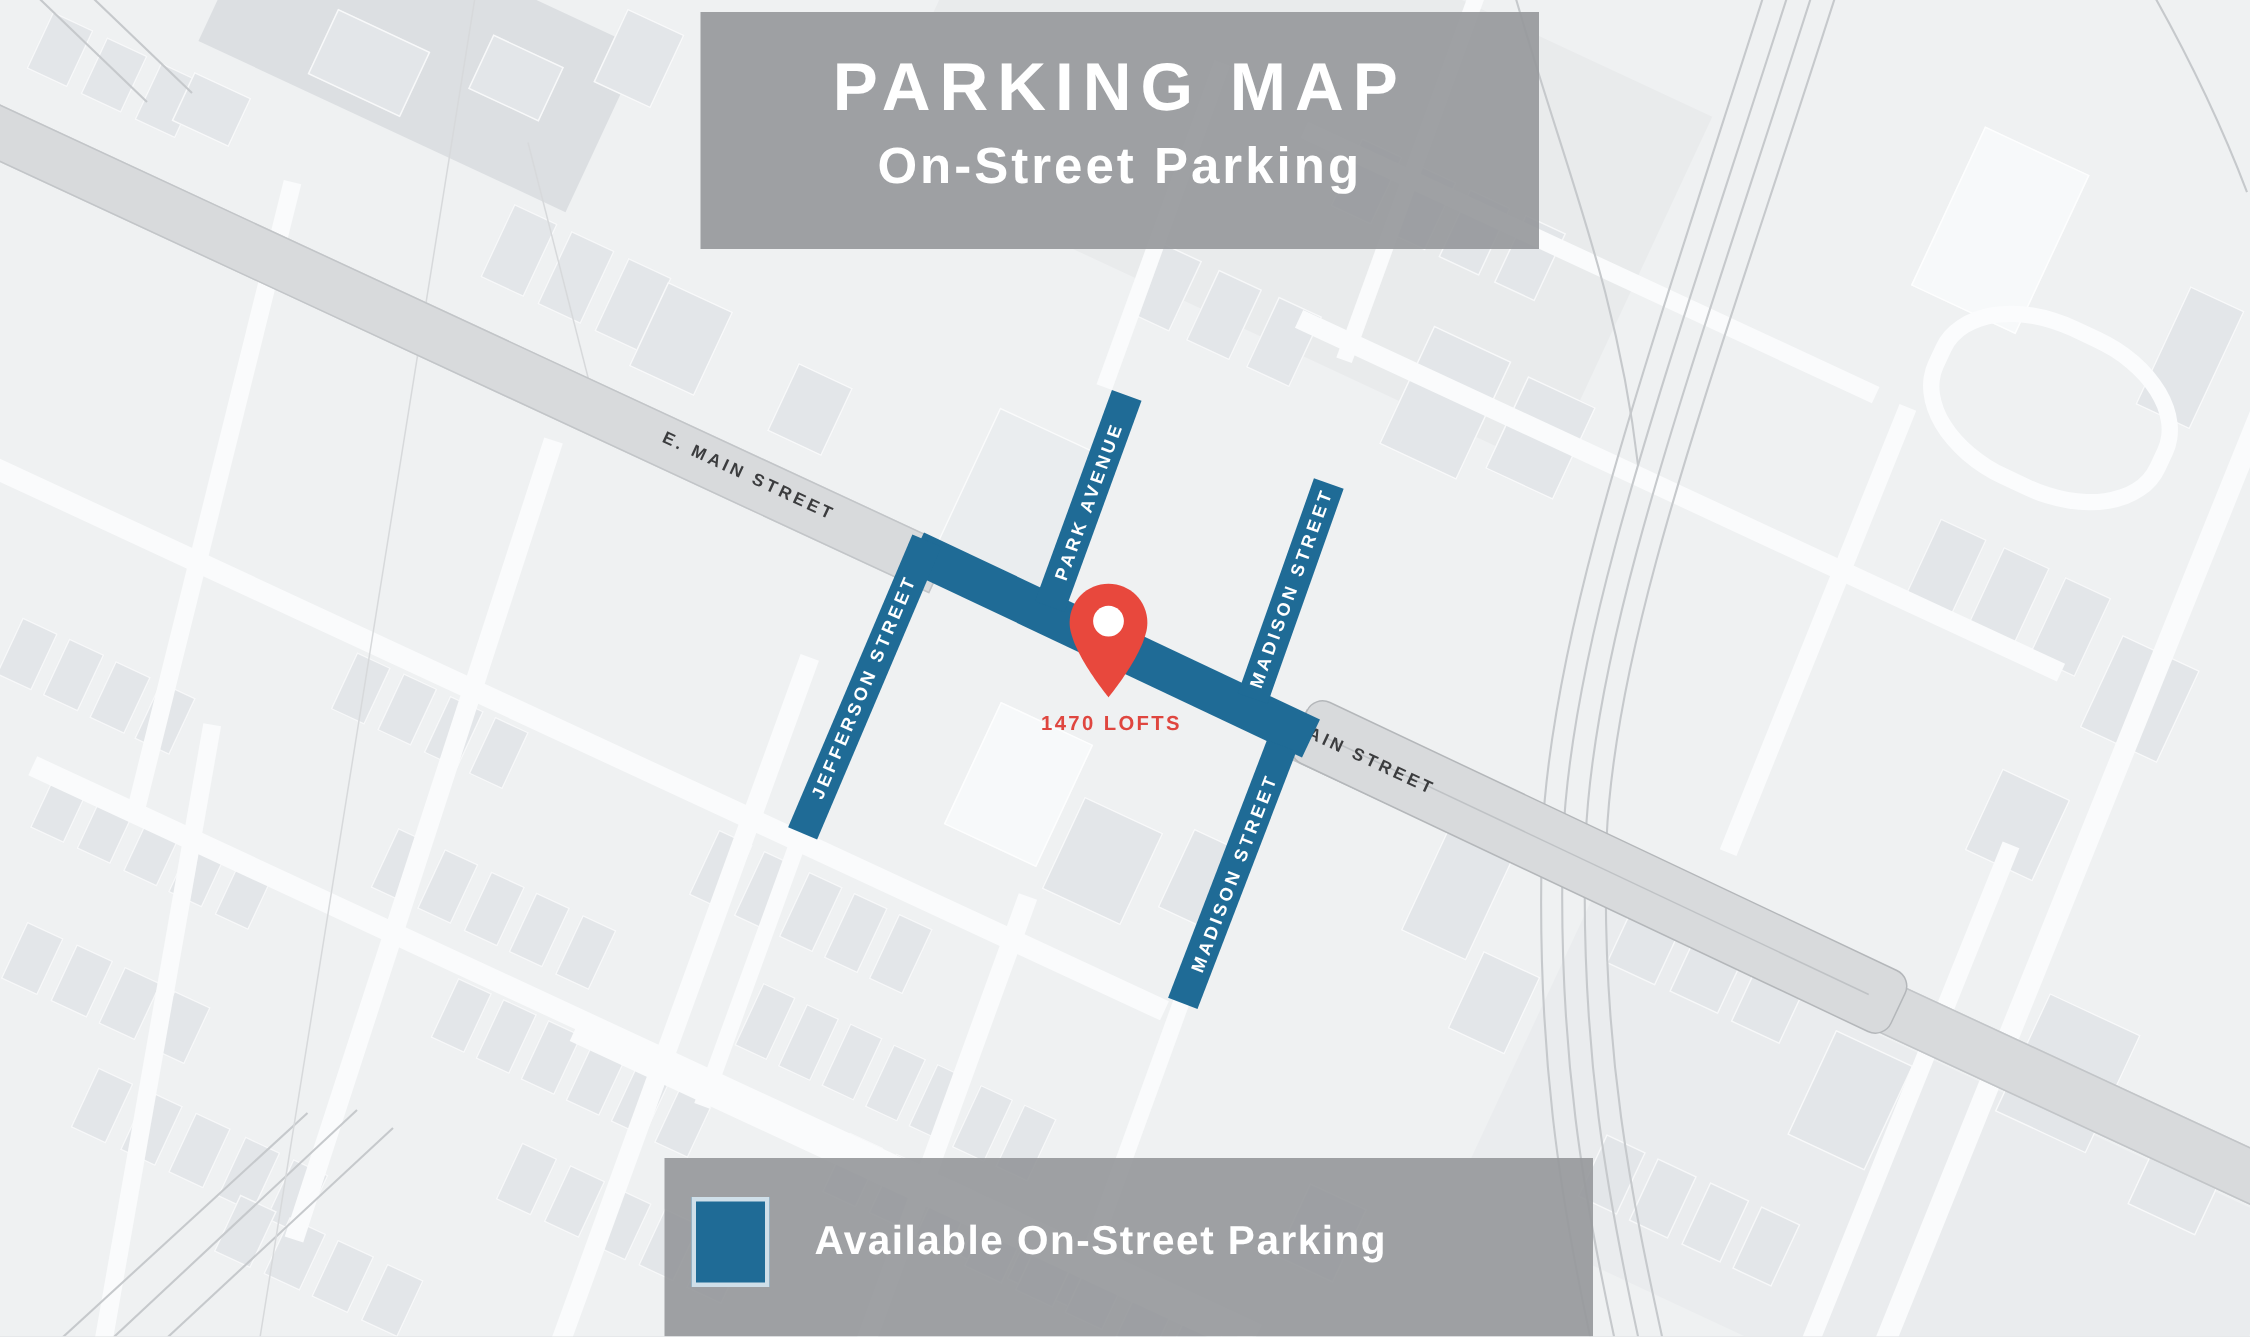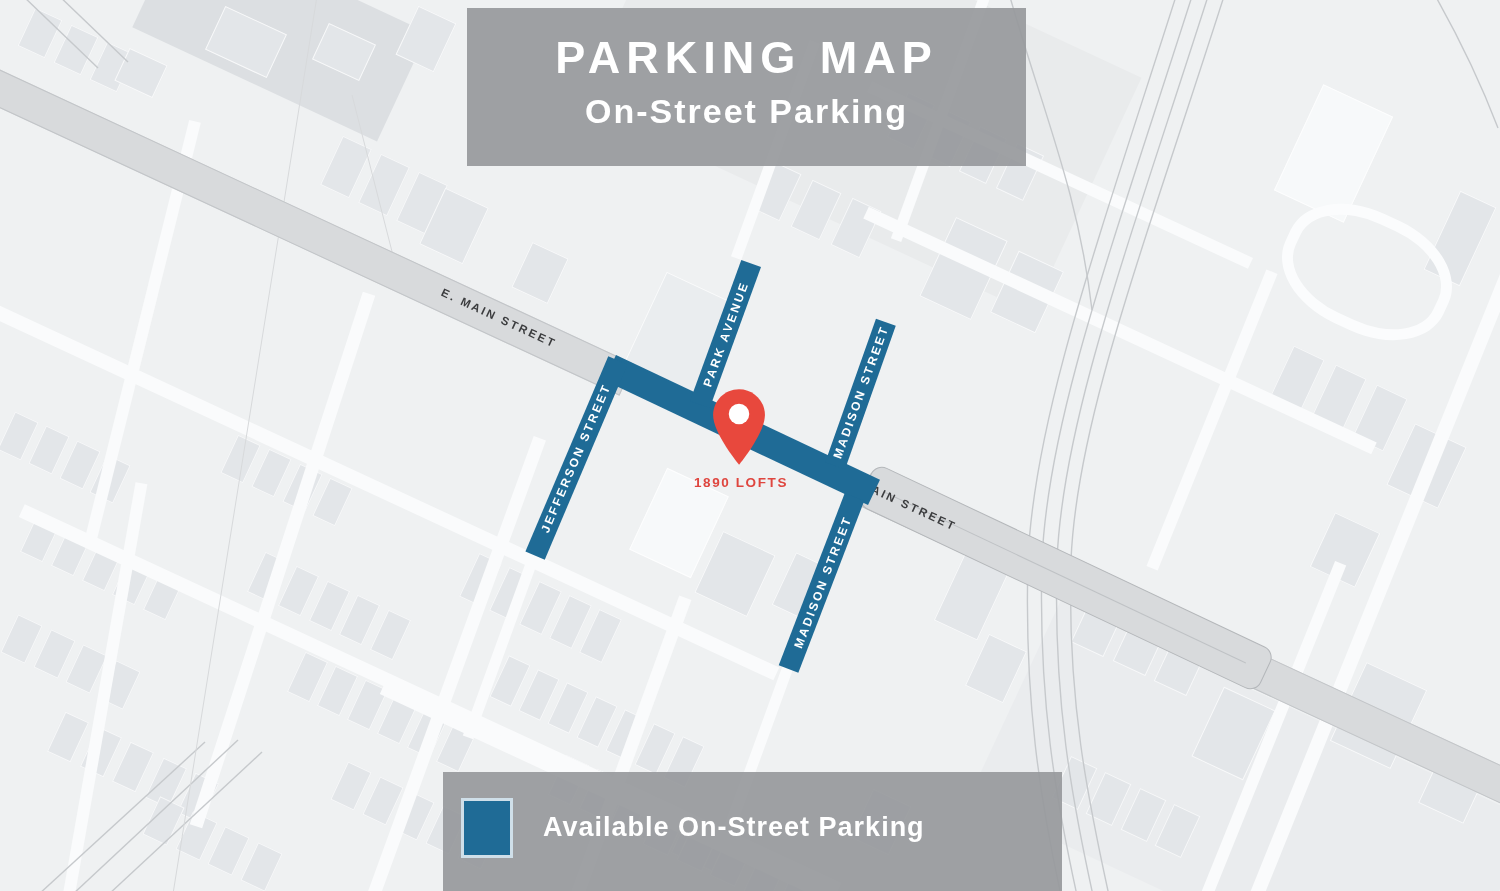--- a/index.html
+++ b/index.html
@@ -232,21 +232,21 @@
 
   <div class="pstreet-label" style="left:576px;top:458px;transform:translate(-50%,-50%) rotate(-67deg);">JEFFERSON STREET</div>
   <div class="pstreet-label" style="left:726px;top:334px;transform:translate(-50%,-50%) rotate(-70deg);">PARK AVENUE</div>
   <div class="pstreet-label" style="left:861px;top:392px;transform:translate(-50%,-50%) rotate(-70deg);">MADISON STREET</div>
   <div class="pstreet-label" style="left:823px;top:582px;transform:translate(-50%,-50%) rotate(-69deg);">MADISON STREET</div>
 
   <svg class="pin" width="54" height="78" viewBox="0 0 50 72">
     <path d="M25 1C11.7 1 1 11.7 1 25c0 17 24 46 24 46s24-29 24-46C49 11.7 38.3 1 25 1z" fill="#e8483d"></path>
     <circle cx="25" cy="24" r="9.5" fill="#ffffff"></circle>
   </svg>
-  <div class="marker-label" style="left:741px;top:482px;">1890 LOFTS</div>
+  <div class="marker-label" style="left:741px;top:482px;">1470 LOFTS</div>
 
   <div class="panel title-panel">
     <div class="title-heading">PARKING MAP</div>
     <div class="title-sub">On-Street Parking</div>
   </div>
 
   <div class="panel legend-panel">
     <div class="legend-swatch"></div>
     <div class="legend-label">Available On-Street Parking</div>
   </div>

